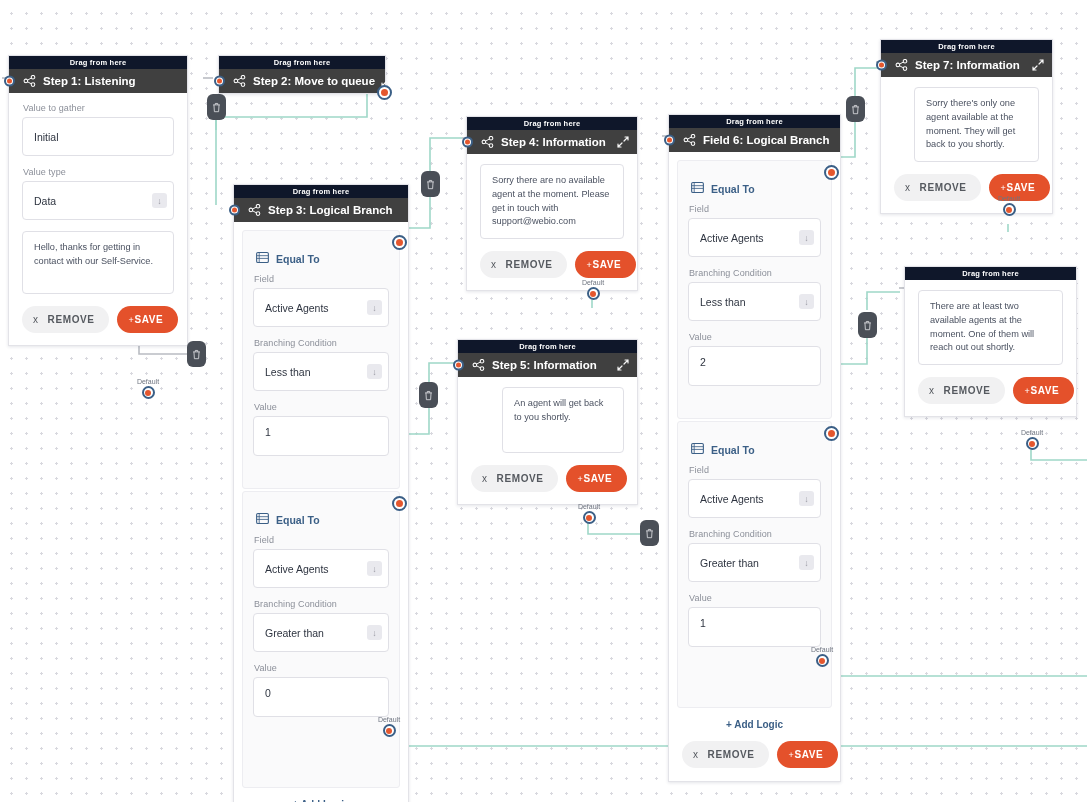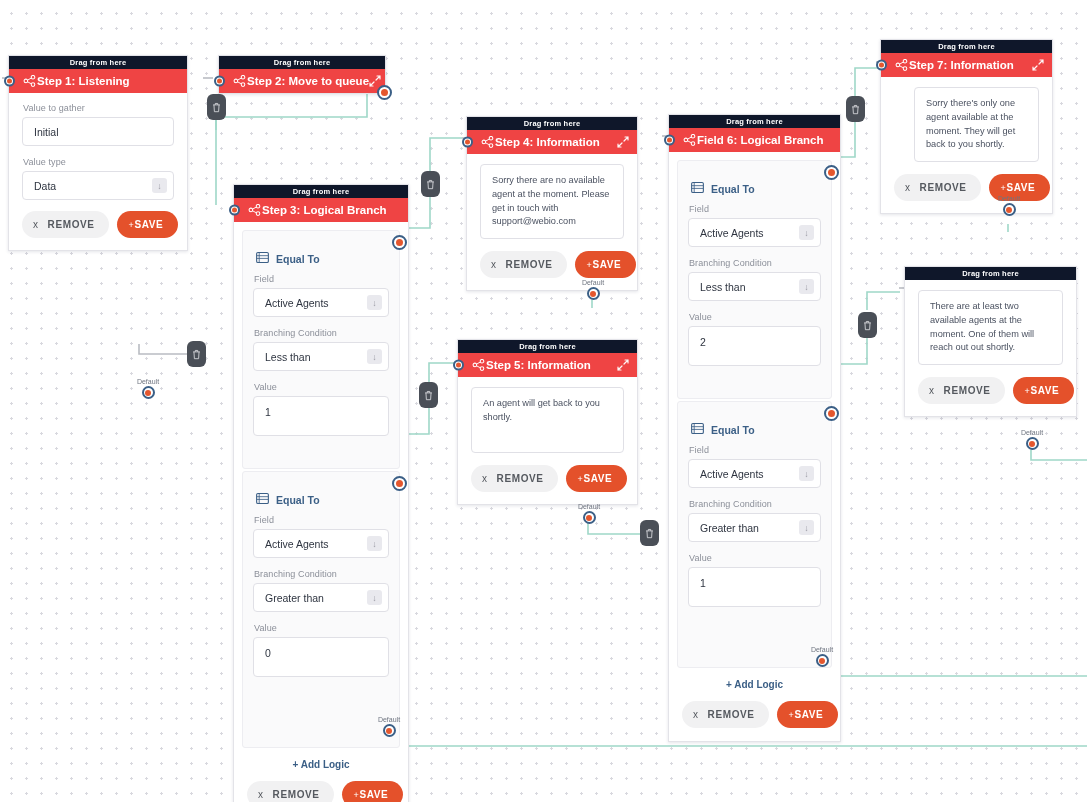--- a/index.html
+++ b/index.html
@@ -29,25 +29,26 @@
     background: #0f172a;
     color: #ffffff;
     font-size: 7.5px;
     font-weight: bold;
     text-align: center;
     letter-spacing: .2px;
     height: 13px;
     line-height: 13px;
   }
   .stephdr {
-    background: #ef4444;
+    background: #404040;
     color: #ffffff;
     height: 24px;
     display: flex;
     align-items: center;
+    gap: 6px;
     padding: 0 8px 0 14px;
     font-size: 11.5px;
     font-weight: bold;
     position: relative;
   }
   .stephdr .title { flex: 1; white-space: nowrap; }
   .nodeicon { display: inline-flex; width: 14px; height: 12px; }
   .expand { width: 12px; height: 12px; opacity: .95; }
 
   
@@ -66,21 +67,21 @@
   .body { padding: 10px 13px 12px 13px; }
   .fieldlabel {
     font-size: 9px;
     color: #8b8f99;
     margin: 0 0 4px 1px;
     letter-spacing: .1px;
   }
   .input {
     border: 1px solid #e0e0e6;
     border-radius: 4px;
-    height: 29px;
+    height: 39px;
     display: flex;
     align-items: center;
     padding: 0 6px 0 11px;
     font-size: 10.5px;
     color: #2e3440;
     background: #fff;
     margin-bottom: 11px;
   }
   .input .val { flex: 1; }
   .caret {
@@ -252,20 +253,21 @@
     <div class="body">
       <div class="fieldlabel">Value to gather</div>
       <div class="input">
         <span class="val">Initial</span>
       </div>
       <div class="fieldlabel">Value type</div>
       <div class="input">
         <span class="val">Data</span>
         <span class="caret">↓</span>
       </div>
+      <div class="textarea">Hello, thanks for getting in contact with our Self-Service.</div>
       <div class="btnrow">
         <div class="btn btn-remove">
           <span class="x">x</span>
           <span>REMOVE</span>
         </div>
         <div class="btn btn-save">
           <span class="plus">+</span>
           <span>SAVE</span>
         </div>
       </div>
@@ -437,21 +439,21 @@
         </svg>
       </span>
       <span class="title">Step 5: Information</span>
       <span class="expand">
         <svg viewBox="0 0 12 12" width="12" height="12">
           <path d="M11 1 L7 5 M11 1 L11 4 M11 1 L8 1 M1 11 L5 7 M1 11 L1 8 M1 11 L4 11" stroke="#ffffff" stroke-width="1.2" fill="none" stroke-linecap="round"></path>
         </svg>
       </span>
     </div>
     <div class="body">
-      <div class="textarea" style="min-height:66px;">An agent will get back to you shortly.</div>
+      <div class="textarea" style="min-height:66px;margin-left:31px;">An agent will get back to you shortly.</div>
       <div class="btnrow">
         <div class="btn btn-remove">
           <span class="x">x</span>
           <span>REMOVE</span>
         </div>
         <div class="btn btn-save">
           <span class="plus">+</span>
           <span>SAVE</span>
         </div>
       </div>

